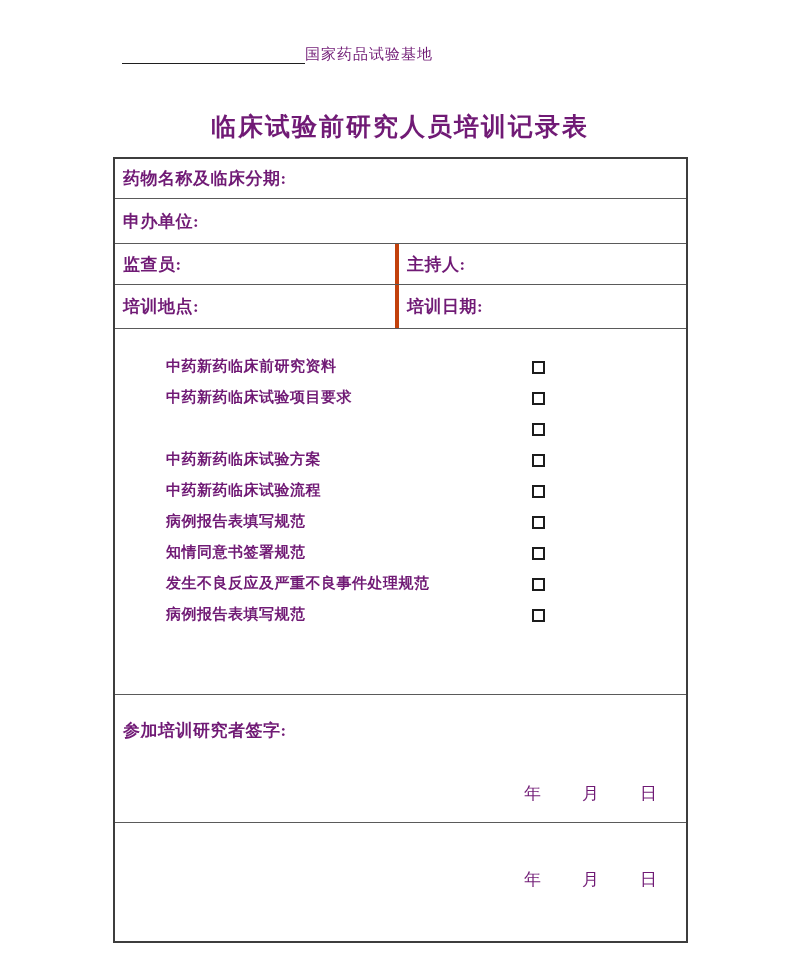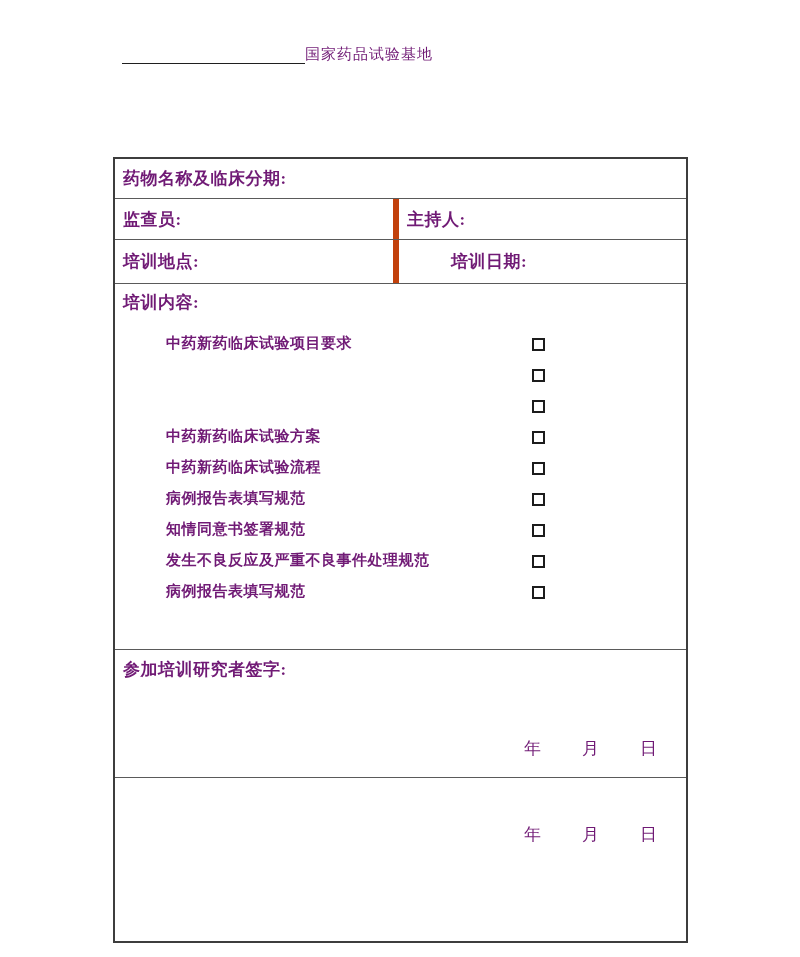--- a/index.html
+++ b/index.html
@@ -45,36 +45,36 @@
     box-sizing:border-box;
     border-top:1px solid #5a5a5a;
     display:flex;
     position:relative;
   }
   .trow.first { border-top:none; }
   .h-r1 { height:39px; }
   .h-r2 { height:40px; }
   .h-r3 { height:45px; }
   .h-r4 { height:41px; }
-  .h-r5 { height:44px;gap:44px; }
+  .h-r5 { height:44px; }
   .h-r6 { height:366px; }
   .h-r7 { height:128px; }
   .h-r8 { height:79px; }
 
   .cell {
     flex:1;
     display:flex; align-items:center;
     padding-left:8px;
     box-sizing:border-box;
     font-weight:bold; font-size:17px;
     letter-spacing:0.5px;
   }
   .cell.split-left {
     flex:none; width:284px;
-    border-right:6px solid #c2410c;
+    border-right:4px solid #c2410c;
   }
 
   
   .content-row { display:block; padding:8px 0 0 8px; }
   .content-label {
     font-weight:bold; font-size:17px; line-height:22px; letter-spacing:0.5px;
   }
   .items { margin-top:15px; }
   .item { position:relative; height:31px; }
   .item-label {
@@ -84,21 +84,21 @@
   }
   .item-checkbox {
     position:absolute; left:409px; top:9px;
     width:9px; height:9px;
     border:2px solid #1c1c1c;
     background:#ffffff;
   }
 
   
   .sig-label {
-    position:absolute; left:8px; top:8px;
+    position:absolute; left:8px; top:24px;
     font-weight:bold; font-size:17px; letter-spacing:0.5px;
   }
   .date-line {
     position:absolute; right:29px;
     display:flex; gap:41px;
     font-size:17px; font-weight:normal;
     line-height:17px;
   }
   .date-line.row7 { bottom:20px; }
   .date-line.row8 { bottom:13px; }
@@ -106,47 +106,51 @@
 </head>
 <body>
 
 <div class="page">
 
   <div class="header-line">
     <span class="header-underline"></span>
     <span class="header-org">国家药品试验基地</span>
   </div>
 
+  <div class="page-title">临床试验前研究人员培训记录表</div>
 
   <div class="form-table">
 
     <div class="trow first h-r1">
       <div class="cell">药物名称及临床分期:</div>
     </div>
 
 
+    <div class="trow h-r3">
+      <div class="cell">申办单位:</div>
+    </div>
 
     <div class="trow h-r4">
       <div class="cell split-left">监查员:</div>
       <div class="cell">主持人:</div>
     </div>
 
     <div class="trow h-r5">
       <div class="cell split-left">培训地点:</div>
       <div class="cell">培训日期:</div>
     </div>
 
     <div class="trow h-r6 content-row">
-      <div class="content-label">培训内容:</div>
       <div class="items">
         <div class="item">
-          <span class="item-label">中药新药临床试验项目要求</span>
+          <span class="item-label">中药新药临床前研究资料</span>
           <span class="item-checkbox"></span>
         </div>
         <div class="item">
+          <span class="item-label">中药新药临床试验项目要求</span>
           <span class="item-checkbox"></span>
         </div>
         <div class="item">
           <span class="item-checkbox"></span>
         </div>
         <div class="item">
           <span class="item-label">中药新药临床试验方案</span>
           <span class="item-checkbox"></span>
         </div>
         <div class="item">

